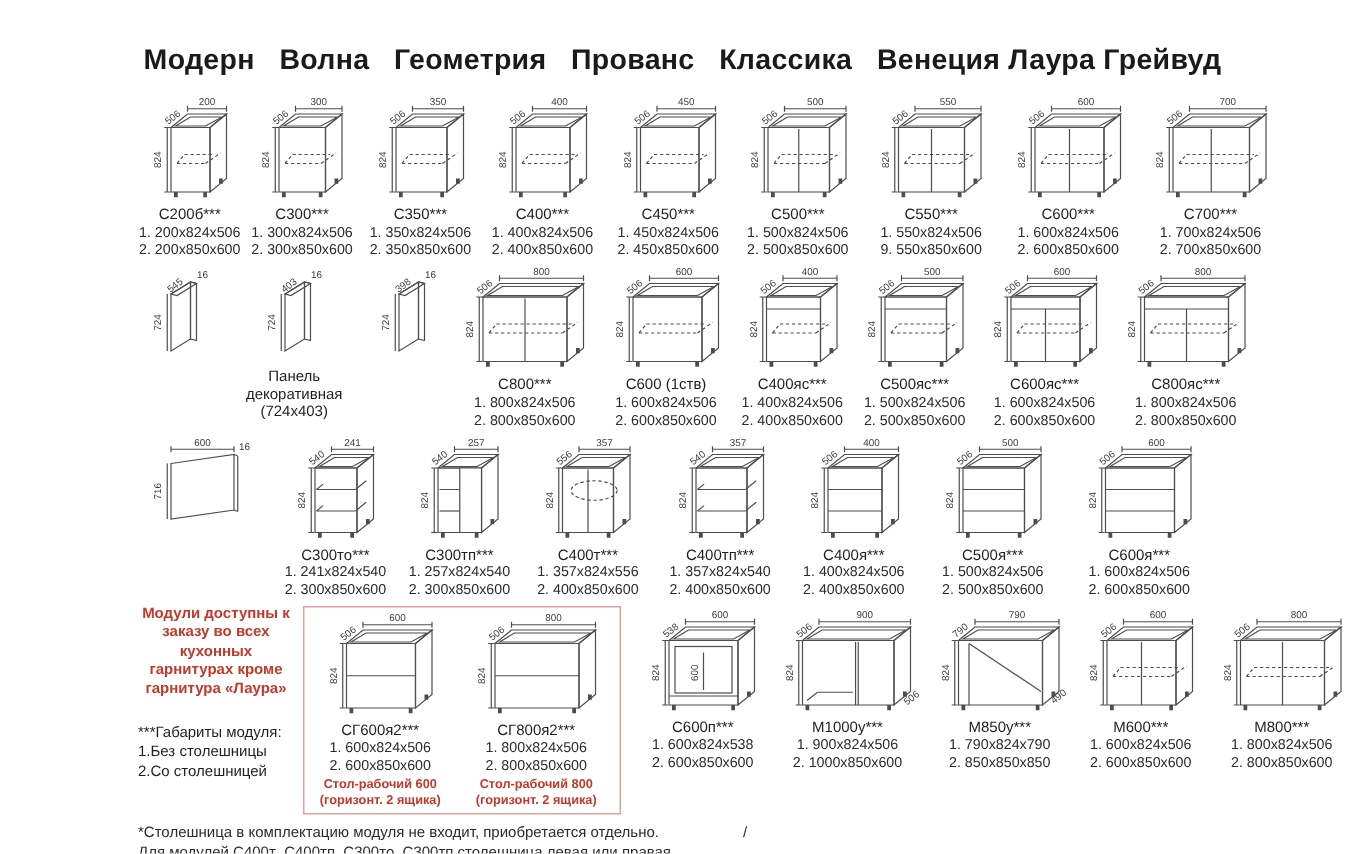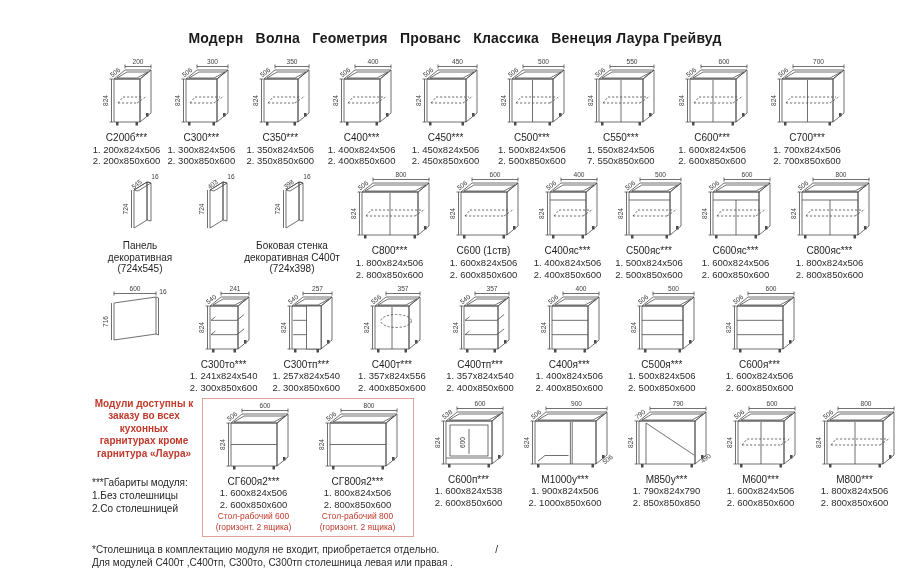--- a/index.html
+++ b/index.html
@@ -1,32 +1,32 @@
 <!DOCTYPE html>
 <html><head>
 <meta charset="utf-8">
 <style>
   html,body{margin:0;padding:0;}
   body{
     width:910px;height:569px;background:#ffffff;overflow:hidden;
     font-family:"Liberation Sans", sans-serif;color:#2b2b2b;
   }
   .title{
-    margin-top:30px;text-align:center;font-size:14px;font-weight:bold;
+    margin-top:30px;text-align:center;font-size:19px;font-weight:bold;
     color:#1a1a1a;white-space:pre;letter-spacing:0.2px;
   }
   .row{display:flex;justify-content:space-between;margin-left:92px;}
   #row1{width:762px;margin-top:10px;}
   #row2{width:748px;margin-top:2px;}
   #row3{width:712px;margin-top:2px;}
   .cell{display:flex;flex-direction:column;align-items:center;flex:0 0 auto;}
   .draw{line-height:0;}
   .mname{font-size:10px;color:#1f1f1f;text-align:center;margin-top:1px;line-height:1.15;max-width:96px;}
   .msize{font-size:9.5px;color:#2b2b2b;text-align:center;line-height:1.25;white-space:nowrap;}
-  .rednote{font-size:8.5px;font-weight:normal;text-align:right;line-height:1.3;white-space:nowrap;}
+  .rednote{font-size:8.5px;font-weight:bold;text-align:right;line-height:1.3;white-space:nowrap;}
   .row4wrap{display:flex;margin-left:92px;margin-top:4px;align-items:flex-start;}
   .col-left{width:104px;display:flex;flex-direction:column;}
   .info-red{font-size:10px;font-weight:bold;text-align:center;line-height:1.25;}
   .legend{margin-top:16px;font-size:10px;color:#1f1f1f;line-height:1.3;}
   .red-box{display:flex;gap:10px;border:1px solid #dfa29b;padding:1px 6px 3px;margin-left:6px;}
   #row4mods{display:flex;justify-content:space-between;width:436px;margin-left:10px;}
   .footnotes{margin-left:92px;margin-top:6px;font-size:10px;color:#2b2b2b;line-height:1.3;}
   .fline1{display:flex;align-items:baseline;}
   .fsep{margin:0 26px 0 56px;}
   svg text{font-family:"Liberation Sans", sans-serif;}
@@ -219,21 +219,21 @@
             <line x1="17.5" y1="66" x2="21.5" y2="66" stroke="#4d4d4d" stroke-width="0.8" fill="none"></line>
             <text x="15.5" y="44.5" font-size="6.6" fill="#3d3d3d" text-anchor="middle" transform="rotate(-90 15.5 44.5)">824</text>
             <line x1="26" y1="47" x2="63" y2="47" stroke="#4d4d4d" stroke-width="0.8" fill="none" stroke-dasharray="2.2,1.8"></line>
             <line x1="63" y1="47" x2="73" y2="40" stroke="#4d4d4d" stroke-width="0.8" fill="none" stroke-dasharray="2.2,1.8"></line>
             <line x1="26" y1="47" x2="31" y2="41" stroke="#4d4d4d" stroke-width="0.8" fill="none" stroke-dasharray="2.2,1.8"></line>
             <line x1="31" y1="41" x2="69" y2="41" stroke="#4d4d4d" stroke-width="0.8" fill="none" stroke-dasharray="2.2,1.8"></line>
             <line x1="44" y1="24" x2="44" y2="66" stroke="#4d4d4d" stroke-width="0.8" fill="none"></line>
           </svg></div>
         <div class="mname">С550***</div>
         <div class="msize">1. 550х824х506</div>
-        <div class="msize">7. 550х850х600</div>
+        <div class="msize">9. 550х850х600</div>
       </div>
       <div class="cell">
         <div class="draw"><svg width="89" height="75" viewBox="0 0 89 75" xmlns="http://www.w3.org/2000/svg">
             <polygon points="22,23 68,23 68,66 22,66" fill="none" stroke="#4d4d4d" stroke-width="0.8"></polygon>
             <polygon points="22,23 33,14 79,14 68,23" fill="none" stroke="#4d4d4d" stroke-width="0.8"></polygon>
             <polygon points="68,23 79,14 79,57 68,66" fill="none" stroke="#4d4d4d" stroke-width="0.8"></polygon>
             <polygon points="25,22 35,16 76,16 65,22" fill="none" stroke="#4d4d4d" stroke-width="0.8"></polygon>
             <rect x="24" y="66" width="2.5" height="3.5" fill="#4d4d4d" stroke="none"></rect>
             <rect x="63.5" y="66" width="2.5" height="3.5" fill="#4d4d4d" stroke="none"></rect>
             <rect x="74" y="57" width="2.5" height="3.5" fill="#4d4d4d" stroke="none"></rect>
@@ -289,44 +289,43 @@
       <div class="cell">
         <div class="draw"><svg width="56" height="70" viewBox="0 0 56 70" xmlns="http://www.w3.org/2000/svg">
             <polygon points="22,21 35,13 35,51 22,59" fill="none" stroke="#4d4d4d" stroke-width="0.8"></polygon>
             <polygon points="22,21 35,13 39,14 26,22" fill="none" stroke="#4d4d4d" stroke-width="0.8"></polygon>
             <polygon points="35,13 39,14 39,52 35,51" fill="none" stroke="#4d4d4d" stroke-width="0.8"></polygon>
             <text x="26" y="17" font-size="6.6" fill="#3d3d3d" text-anchor="middle" transform="rotate(-38 26 17)">545</text>
             <text x="43" y="10" font-size="6.6" fill="#3d3d3d" text-anchor="middle">16</text>
             <line x1="19.5" y1="21" x2="19.5" y2="59" stroke="#4d4d4d" stroke-width="0.8" fill="none"></line>
             <text x="15.5" y="40" font-size="6.6" fill="#3d3d3d" text-anchor="middle" transform="rotate(-90 15.5 40)">724</text>
           </svg></div>
-        <div class="mname">Панель декоративная (724х545)</div>
       </div>
       <div class="cell">
         <div class="draw"><svg width="56" height="70" viewBox="0 0 56 70" xmlns="http://www.w3.org/2000/svg">
             <polygon points="22,21 35,13 35,51 22,59" fill="none" stroke="#4d4d4d" stroke-width="0.8"></polygon>
             <polygon points="22,21 35,13 39,14 26,22" fill="none" stroke="#4d4d4d" stroke-width="0.8"></polygon>
             <polygon points="35,13 39,14 39,52 35,51" fill="none" stroke="#4d4d4d" stroke-width="0.8"></polygon>
             <text x="26" y="17" font-size="6.6" fill="#3d3d3d" text-anchor="middle" transform="rotate(-38 26 17)">403</text>
             <text x="43" y="10" font-size="6.6" fill="#3d3d3d" text-anchor="middle">16</text>
             <line x1="19.5" y1="21" x2="19.5" y2="59" stroke="#4d4d4d" stroke-width="0.8" fill="none"></line>
             <text x="15.5" y="40" font-size="6.6" fill="#3d3d3d" text-anchor="middle" transform="rotate(-90 15.5 40)">724</text>
           </svg></div>
+        <div class="mname">Панель декоративная (724х403)</div>
       </div>
       <div class="cell">
         <div class="draw"><svg width="56" height="70" viewBox="0 0 56 70" xmlns="http://www.w3.org/2000/svg">
             <polygon points="22,21 35,13 35,51 22,59" fill="none" stroke="#4d4d4d" stroke-width="0.8"></polygon>
             <polygon points="22,21 35,13 39,14 26,22" fill="none" stroke="#4d4d4d" stroke-width="0.8"></polygon>
             <polygon points="35,13 39,14 39,52 35,51" fill="none" stroke="#4d4d4d" stroke-width="0.8"></polygon>
             <text x="26" y="17" font-size="6.6" fill="#3d3d3d" text-anchor="middle" transform="rotate(-38 26 17)">398</text>
             <text x="43" y="10" font-size="6.6" fill="#3d3d3d" text-anchor="middle">16</text>
             <line x1="19.5" y1="21" x2="19.5" y2="59" stroke="#4d4d4d" stroke-width="0.8" fill="none"></line>
             <text x="15.5" y="40" font-size="6.6" fill="#3d3d3d" text-anchor="middle" transform="rotate(-90 15.5 40)">724</text>
           </svg></div>
-        <div class="mname">Боковая стенка декоративная С400т (724х398)</div>
       </div>
       <div class="cell">
         <div class="draw"><svg width="99" height="75" viewBox="0 0 99 75" xmlns="http://www.w3.org/2000/svg">
             <polygon points="22,23 78,23 78,66 22,66" fill="none" stroke="#4d4d4d" stroke-width="0.8"></polygon>
             <polygon points="22,23 33,14 89,14 78,23" fill="none" stroke="#4d4d4d" stroke-width="0.8"></polygon>
             <polygon points="78,23 89,14 89,57 78,66" fill="none" stroke="#4d4d4d" stroke-width="0.8"></polygon>
             <polygon points="25,22 35,16 86,16 75,22" fill="none" stroke="#4d4d4d" stroke-width="0.8"></polygon>
             <rect x="24" y="66" width="2.5" height="3.5" fill="#4d4d4d" stroke="none"></rect>
             <rect x="73.5" y="66" width="2.5" height="3.5" fill="#4d4d4d" stroke="none"></rect>
             <rect x="84" y="57" width="2.5" height="3.5" fill="#4d4d4d" stroke="none"></rect>

